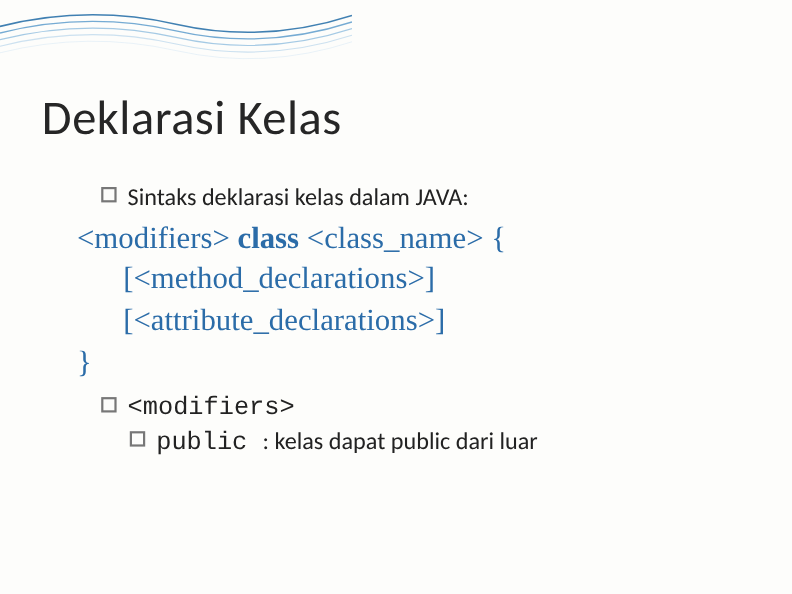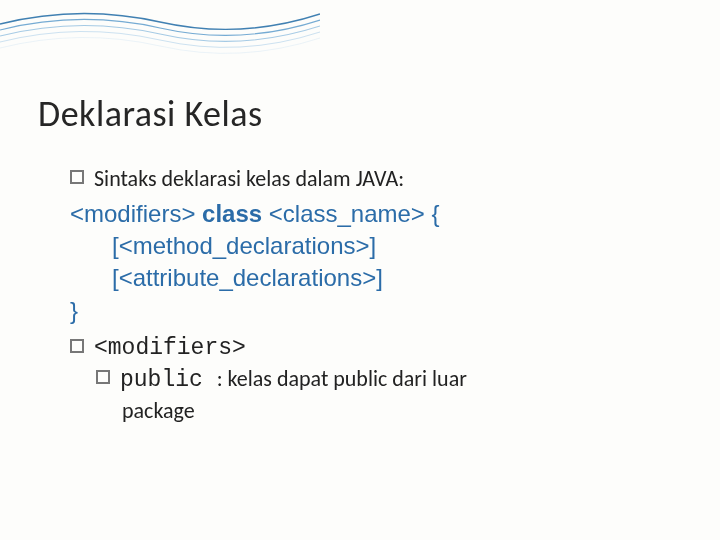--- a/index.html
+++ b/index.html
@@ -14,50 +14,50 @@
   .wave-decoration {
     position: absolute;
     top: 0;
     left: 0;
     width: 320px;
     height: 60px;
     pointer-events: none;
   }
   .slide-title {
     position: absolute;
-    top: 92px;
+    top: 80px;
     left: 38px;
-    font-size: 36px;
+    font-size: 44px;
     font-weight: 400;
     color: #262626;
     letter-spacing: 0.5px;
   }
   .content {
     position: absolute;
     top: 164px;
     left: 70px;
     right: 50px;
     font-size: 22px;
     color: #222;
     line-height: 1.35;
   }
-  .bullet-row { display: flex; align-items: flex-start; }
+  .bullet-row { display: flex; align-items: flex-start; margin-left: 22px; }
   .square-bullet {
     display: inline-block;
     width: 14px;
     height: 14px;
     border: 2px solid #777;
     margin-right: 10px;
     margin-top: 6px;
     flex-shrink: 0;
   }
   .code-block {
-    font-family: Liberation Sans, sans-serif;
+    font-family: Liberation Serif, serif;
     color: #2b6ca8;
-    font-size: 24px;
+    font-size: 28px;
     line-height: 1.35;
     margin: 4px 0 6px 0;
   }
   .code-block .kw { color: #2b6ca8; font-weight: bold; }
   .code-indent { padding-left: 42px; }
   .mono {
     font-family: Consolas, "Courier New", monospace;
     color: #222;
     font-size: 23px;
   }
@@ -101,16 +101,15 @@
   <div class="sub-level">
     <div class="bullet-row">
       <span class="square-bullet"></span>
       <span>
         <span class="mono">public </span><span class="normal-text">: kelas dapat public dari luar</span>
       </span>
     </div>
   </div>
 
   <div class="sub-level">
-    <div class="normal-text" style="margin-left:26px;">package</div>
   </div>
 
 </div>
 
 </body></html>

